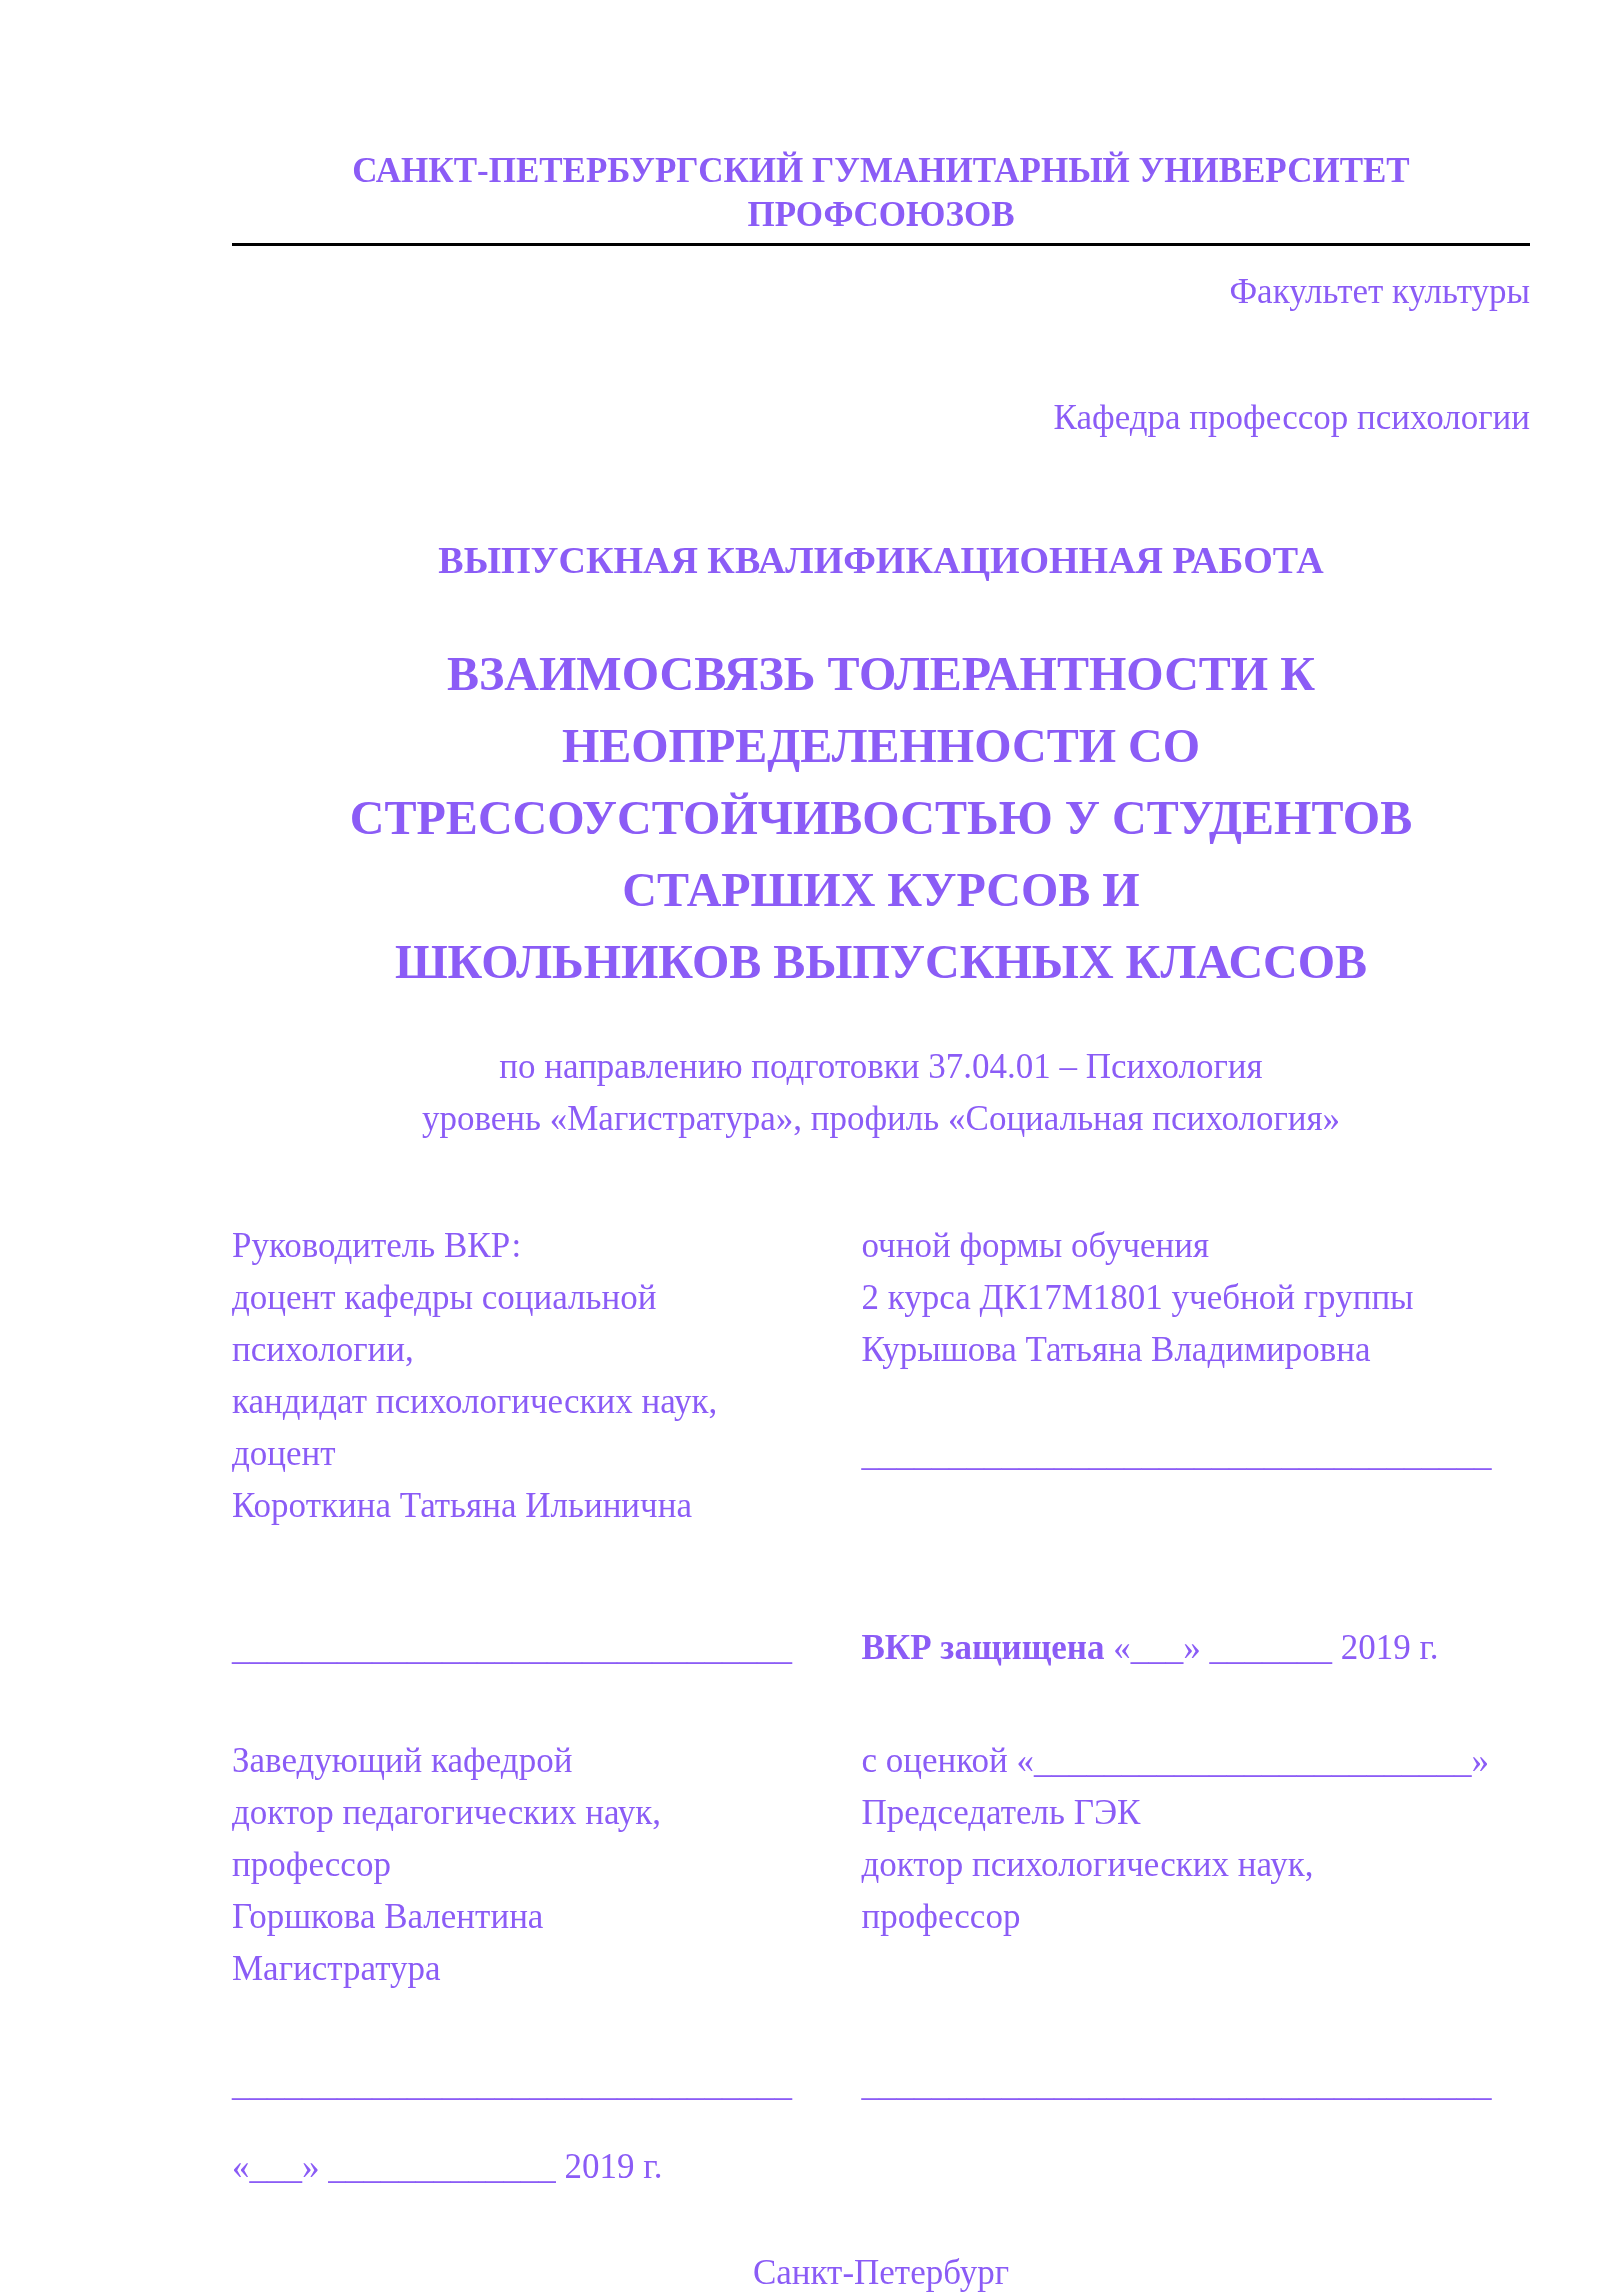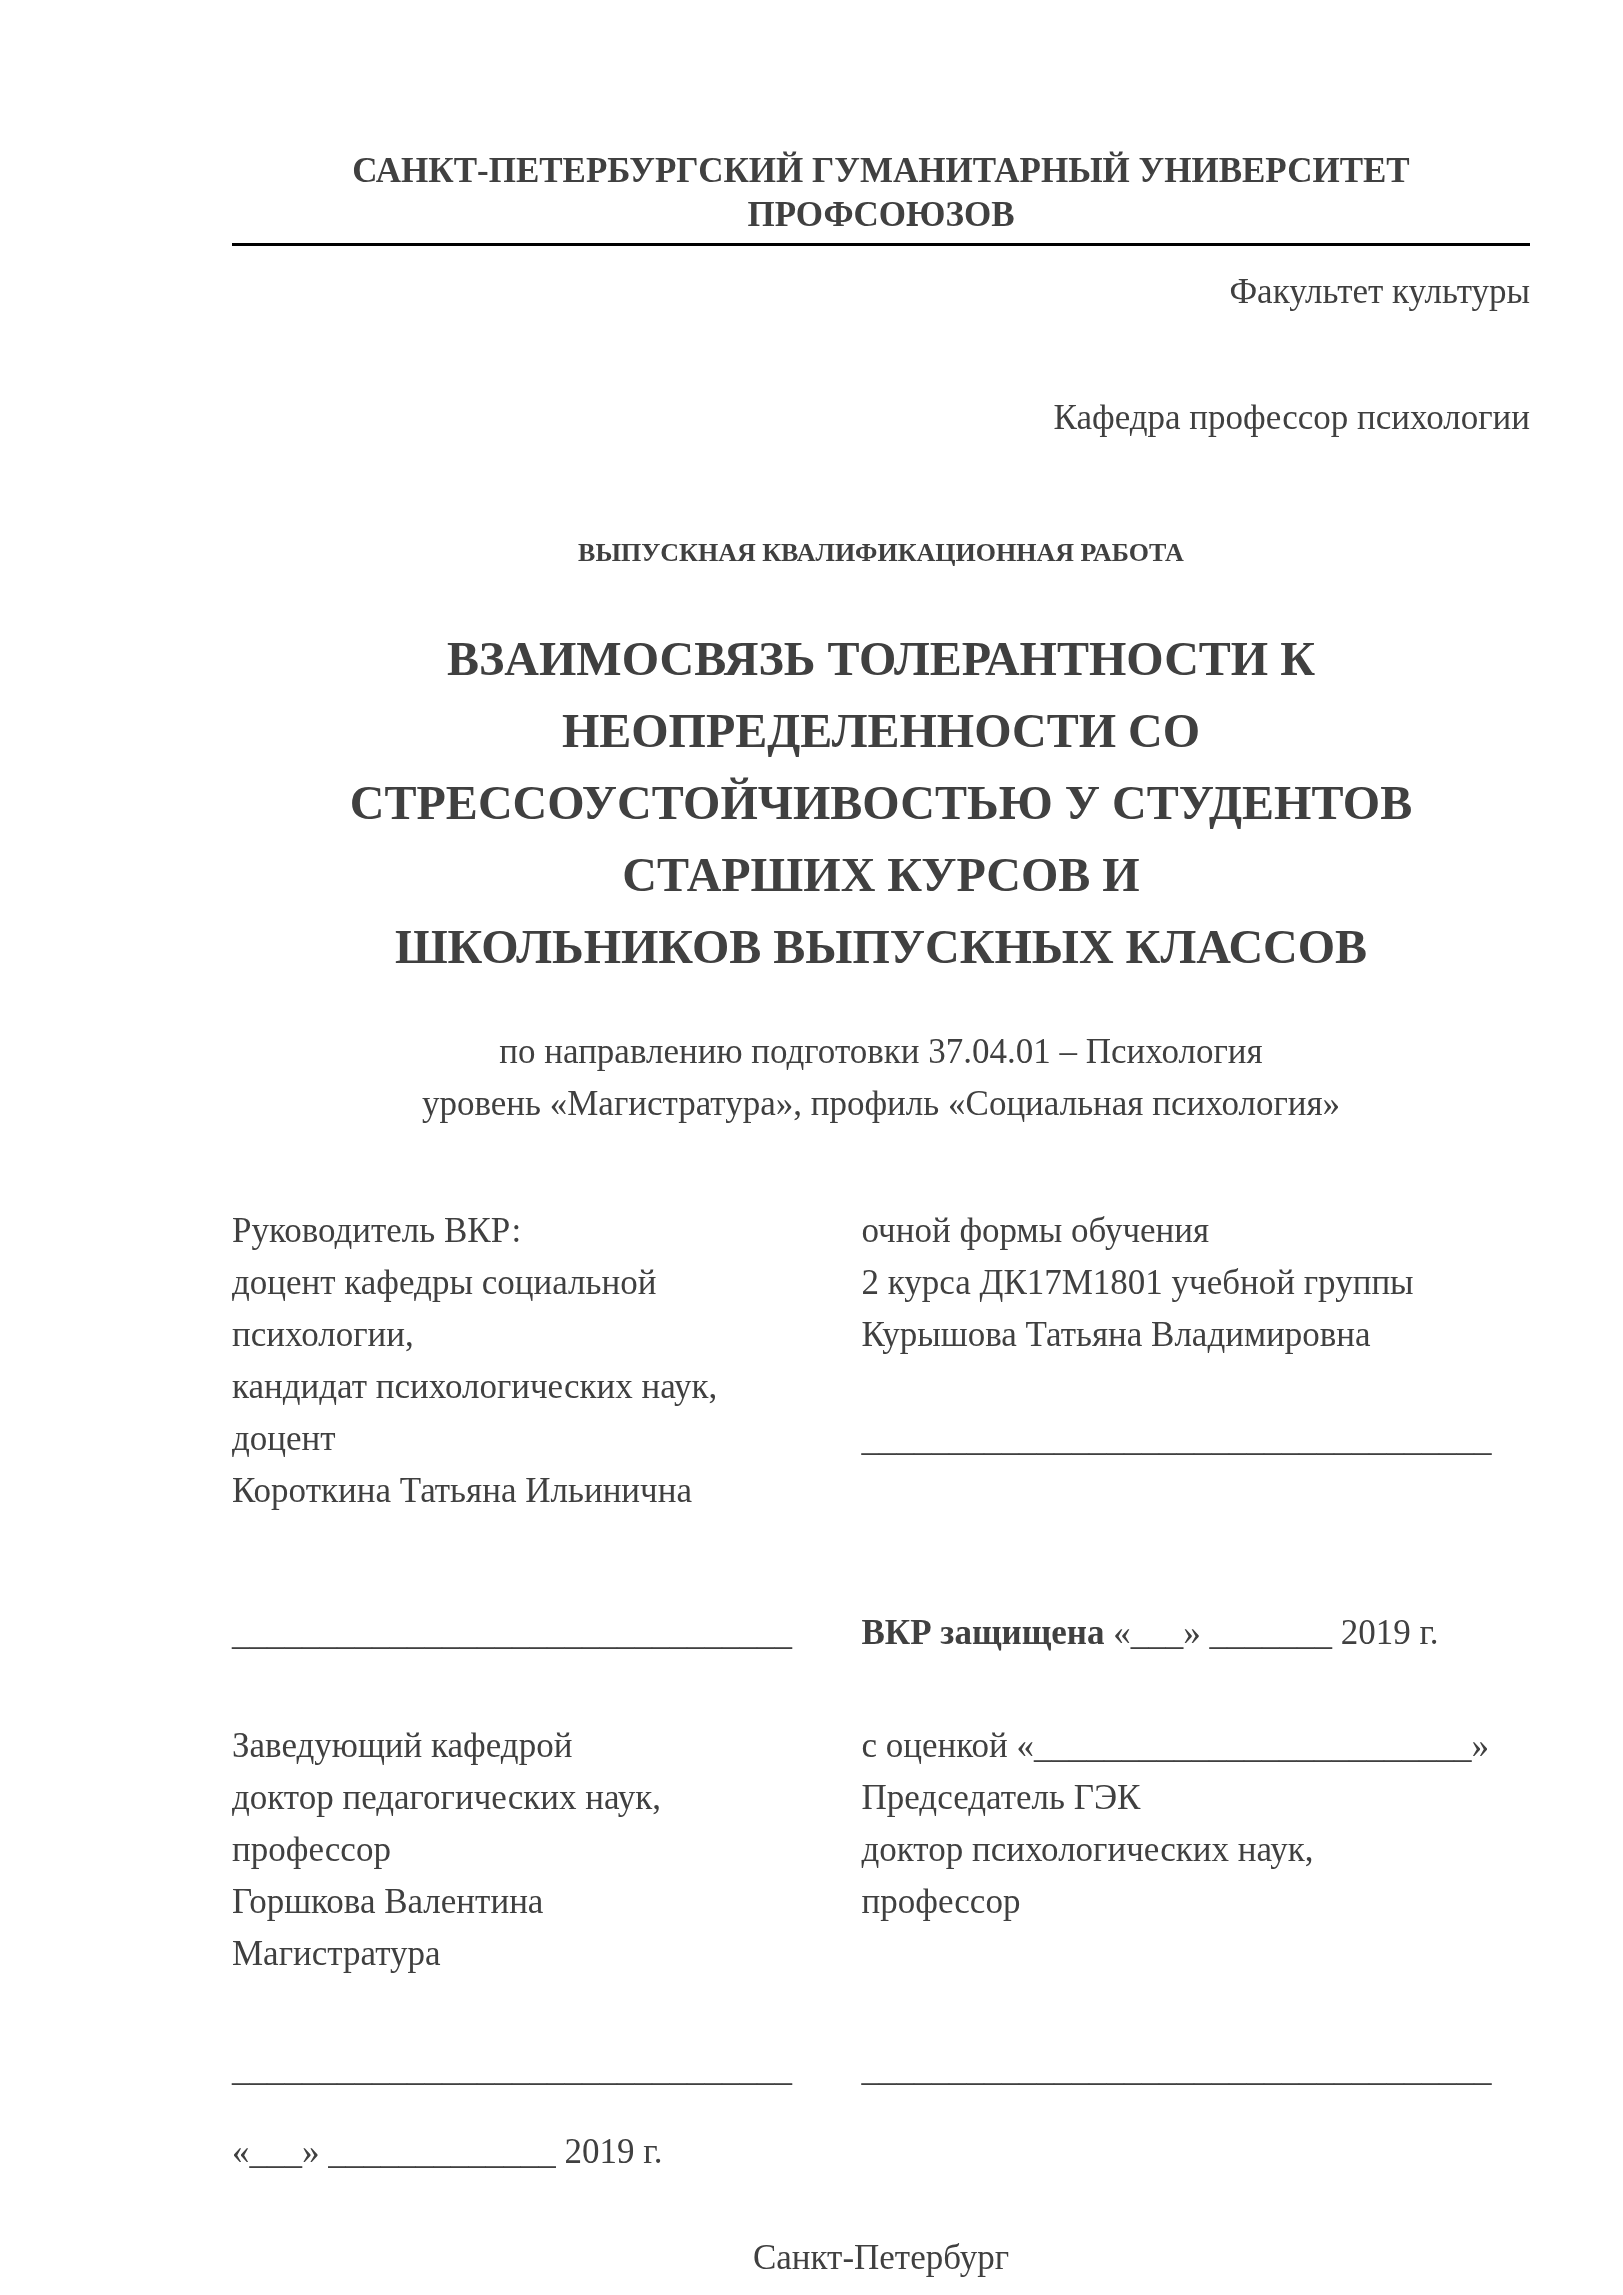--- a/index.html
+++ b/index.html
@@ -3,21 +3,21 @@
 <meta charset="utf-8">
 <style>
   * { margin: 0; padding: 0; box-sizing: border-box; }
   html, body { background: #ffffff; }
   .page {
     position: relative;
     width: 1623px;
     height: 2295px;
     margin: 0 auto;
     background: #ffffff;
-    color: #404040;
+    color: #8b5cf6;
     font-family: "Liberation Serif", "DejaVu Serif", serif;
     font-size: 35px;
     padding: 149px 93px 0 232px;
     overflow: hidden;
     border-radius: 29px;
   }
   .univ-header {
     text-align: center;
     font-weight: bold;
     line-height: 1.25;
@@ -30,21 +30,21 @@
     line-height: 1.25;
   }
   .department {
     text-align: right;
     margin-top: 82px;
     line-height: 1.25;
   }
   .work-type {
     text-align: center;
     font-weight: bold;
-    font-size: 26px;
+    font-size: 38px;
     line-height: 1.25;
     margin-top: 98px;
   }
   .thesis-title {
     text-align: center;
     font-weight: bold;
     font-size: 48px;
     line-height: 1.5;
     margin-top: 53px;
   }

